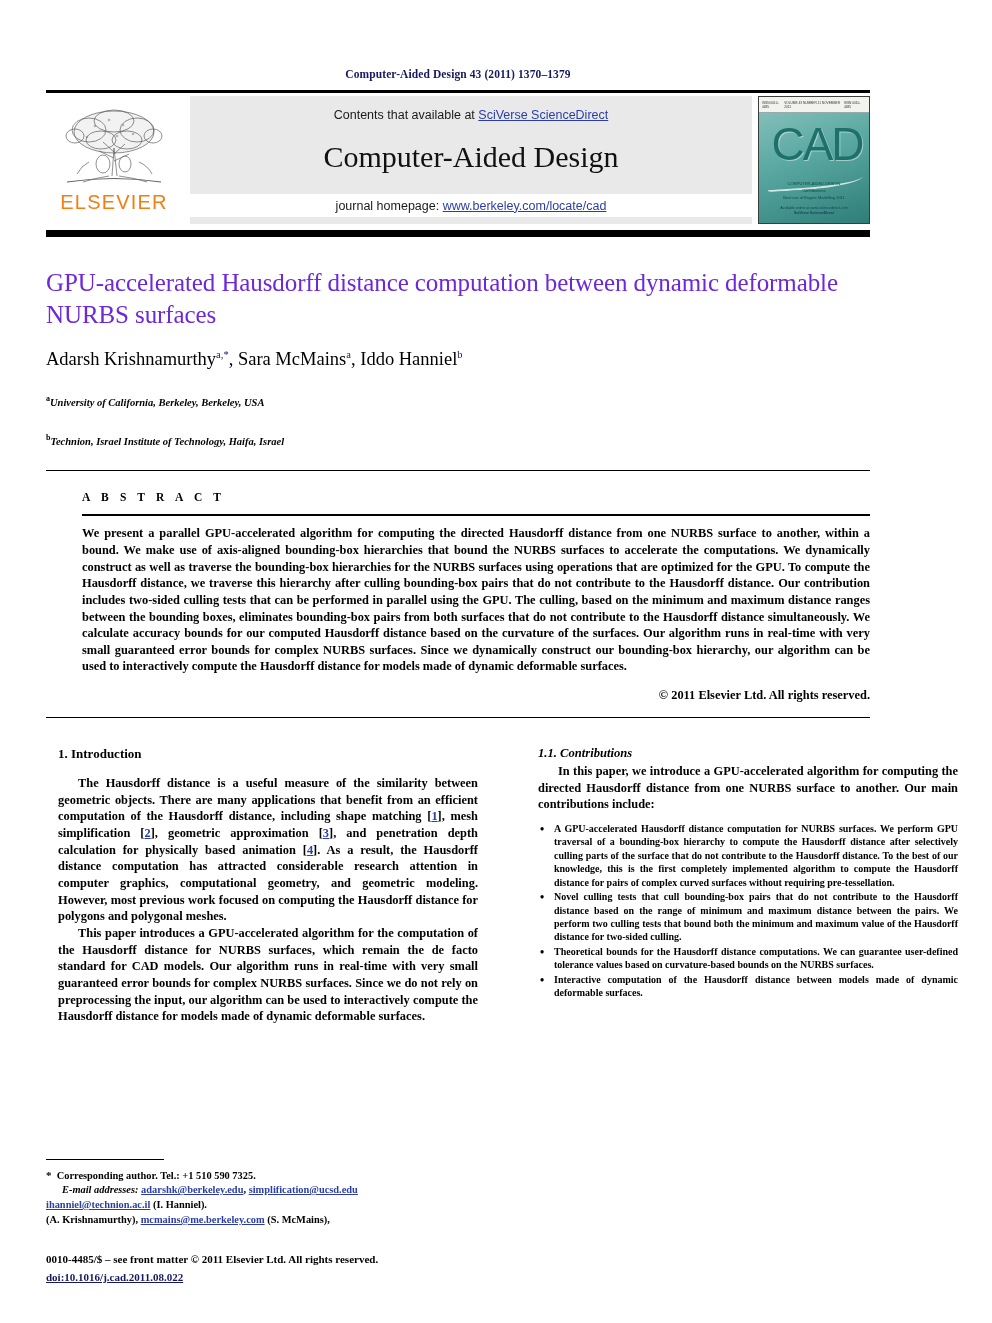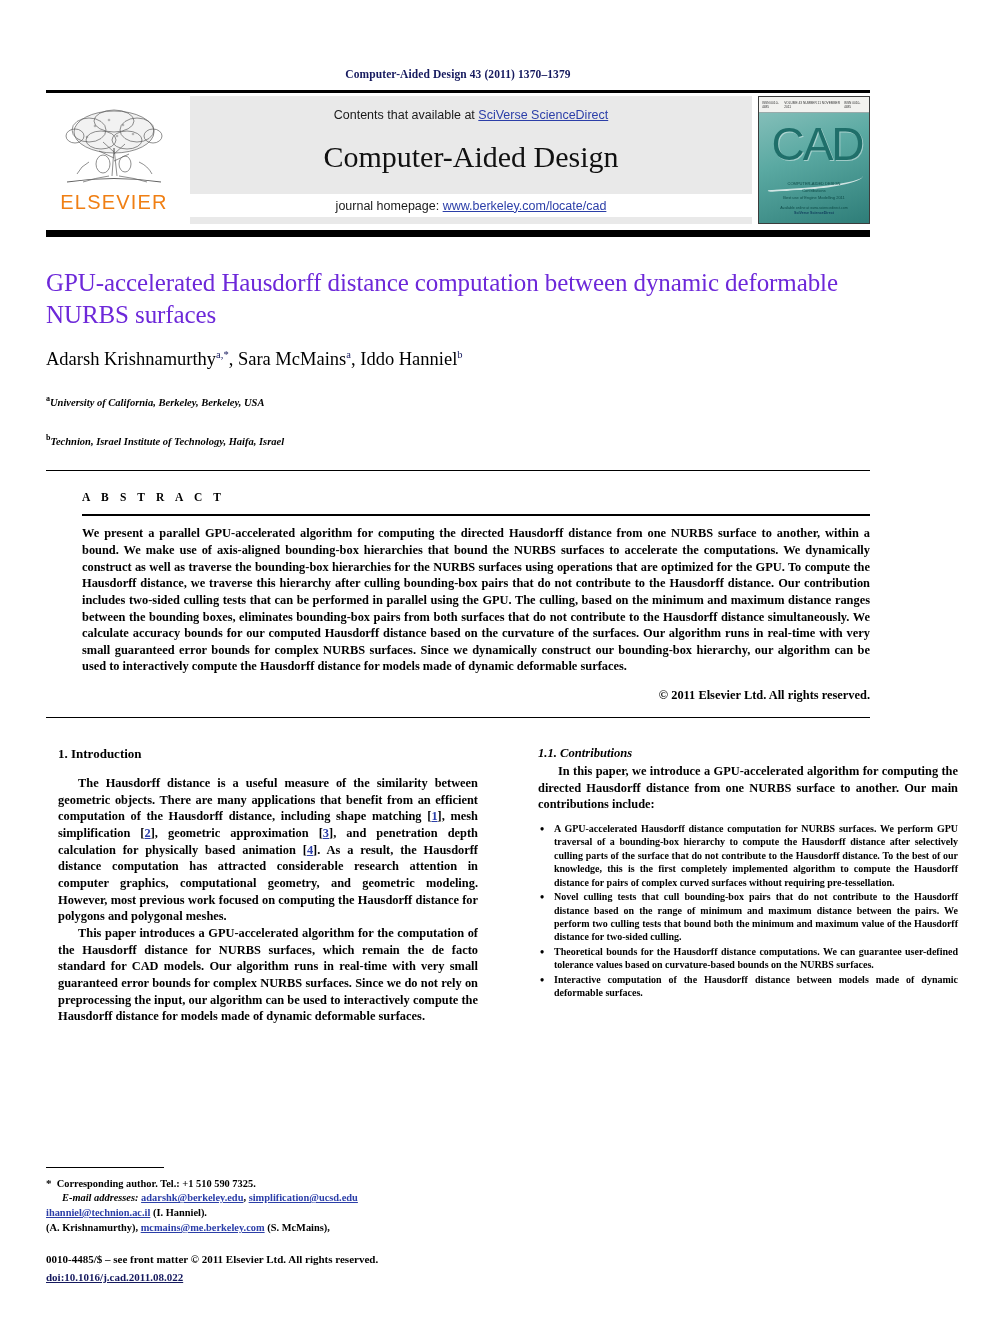--- a/index.html
+++ b/index.html
@@ -286,21 +286,21 @@
   }
   .fn-line {
     font-size: 10.4px;
     line-height: 1.42;
     font-weight: bold;
   }
   .fn-line .star { font-size: 11px; }
   .fn-indent { padding-left: 16px; text-indent: -0px; }
   .fn-em { font-style: italic; }
   .link { color: #2b3ea8; }
-  .issn-block { margin-top: 16px; }
+  .issn-block { margin-top: 24px; }
   .issn-line {
     font-size: 11px;
     font-weight: bold;
     line-height: 1.4;
   }
   .doi-line {
     font-size: 11px;
     font-weight: bold;
     color: #15195e;
   }

